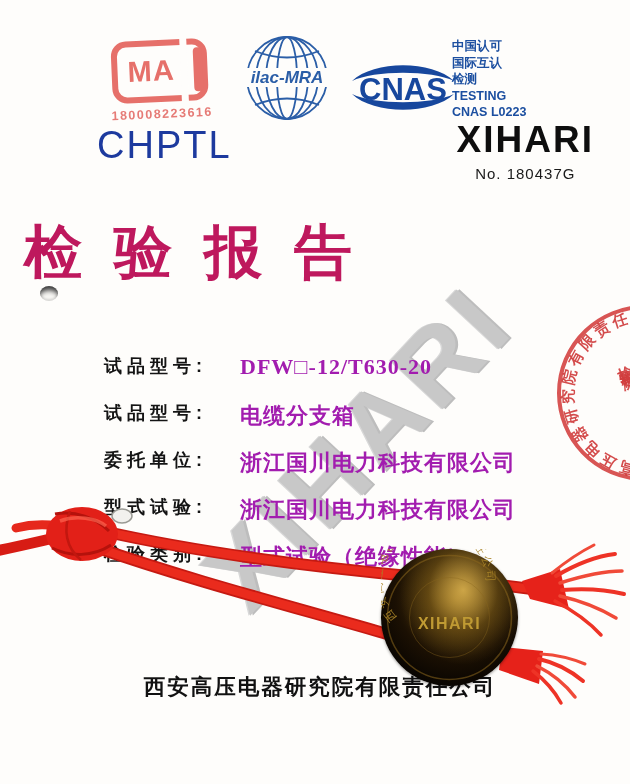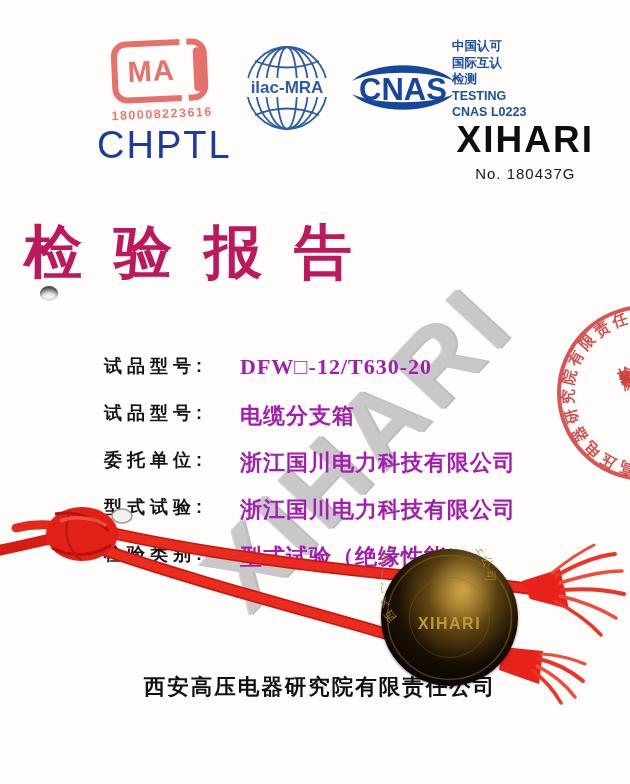--- a/index.html
+++ b/index.html
@@ -10,21 +10,21 @@
   
   .cma{position:absolute;left:110px;top:40px;width:100px;transform:rotate(-2.5deg);opacity:.92;}
   .cma-box{position:relative;width:84px;height:50px;margin:0 auto;
            border:6px solid #e4655e;border-radius:15px;}
   .cma-gap{position:absolute;right:14px;top:-7px;bottom:-7px;width:7px;background:#fefdfb;}
   .cma-bar{position:absolute;right:-1px;top:3px;bottom:3px;width:9px;background:#e4655e;border-radius:4px;}
   .cma-ma{position:absolute;left:10px;top:50%;transform:translateY(-50%);
           font-size:29px;font-weight:800;color:#e4655e;letter-spacing:1px;}
   .cma-num{margin-top:5px;text-align:center;font-size:12.5px;letter-spacing:1.5px;color:#e4706b;font-weight:600;}
 
-  .ilac{position:absolute;left:243px;top:44px;}
+  .ilac{position:absolute;left:243px;top:34px;font-style:italic;}
   .cnas{position:absolute;left:346px;top:58px;text-decoration:underline;}
   .cert-lines{position:absolute;left:452px;top:38px;color:#1c4fa0;font-size:12.5px;
               line-height:16.5px;font-weight:700;}
 
   .chptl{position:absolute;left:97px;top:124px;font-size:38px;font-weight:400;
          color:#1d3a9e;letter-spacing:2px;}
   .brandright{position:absolute;right:36px;top:120px;text-align:right;}
   .xihari{font-size:37px;font-weight:900;color:#0e0e0e;letter-spacing:2px;line-height:40px;}
   .report-no{margin-top:5px;font-size:15px;color:#1a1a1a;letter-spacing:1px;text-align:center;}
 

